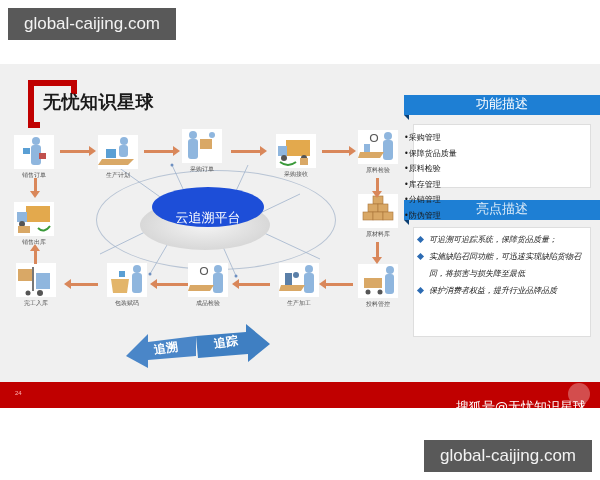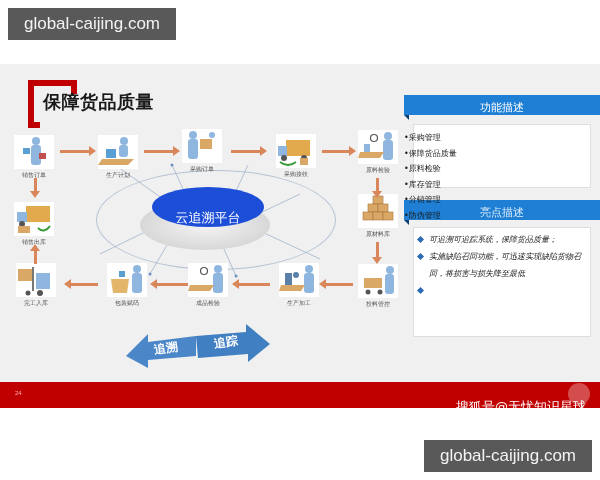--- a/index.html
+++ b/index.html
@@ -30,21 +30,21 @@
 
   .orbit { position:absolute; left:96px; top:106px; width:240px; height:100px; border:1px solid #b8c4d4; border-radius:50%; }
   .platform-shadow { position:absolute; left:140px; top:136px; width:130px; height:50px; border-radius:50%; background:radial-gradient(ellipse at center, #f4f4f4 0%, #d8d8d8 70%, #c8c8c8 100%); }
   .platform { position:absolute; left:152px; top:123px; width:112px; height:40px; border-radius:50%; background:#1d4ed8; color:#fff; font-size:13px; display:flex; align-items:flex-end; justify-content:center; }
 
   .dblarrow { position:absolute; left:126px; top:258px; width:144px; height:50px; }
   .dblarrow .t1, .dblarrow .t2 { position:absolute; color:#fff; font-size:12px; font-weight:bold; }
   .dblarrow .t1 { left:28px; top:18px; transform:rotate(-8deg); }
   .dblarrow .t2 { left:88px; top:12px; transform:rotate(-8deg); }
 
-  .panel-hdr { position:absolute; left:404px; width:196px; height:20px; background:#1e7fd4; color:#fff; font-size:11px; display:flex; align-items:flex-end; justify-content:center; }
+  .panel-hdr { position:absolute; left:404px; width:196px; height:20px; background:#1e7fd4; color:#fff; font-size:13px; display:flex; align-items:flex-start; justify-content:center; }
   .panel-hdr .fold { position:absolute; left:0; bottom:-5px; border-top:5px solid #0b3f73; border-left:5px solid transparent; }
   .func-box { position:absolute; left:413px; top:60px; width:178px; height:64px; background:#fff; border:1px solid #dedede; }
   .func-list { position:absolute; left:404px; top:66px; width:196px; text-align:left; font-size:8px; color:#1a1a1a; line-height:15.6px; }
   .func-list div { white-space:nowrap; }
   .hl-box { position:absolute; left:413px; top:163px; width:178px; height:110px; background:#fff; border:1px solid #dedede; }
   .hl-list { position:absolute; left:417px; top:167px; width:172px; font-size:8px; color:#1a1a1a; line-height:17px; }
   .hl-item { position:relative; padding-left:12px;font-style:italic; }
   .hl-item .bul { position:absolute; left:1px; top:6px; width:5px; height:5px; background:#2c6bb3; transform:rotate(45deg); }
 
   .footer { position:absolute; left:0; top:382px; width:600px; height:26px; background:#c00000; }
@@ -56,21 +56,21 @@
 <body>
 
 <div class="root">
 
   <div class="watermark wm-top">global-caijing.com</div>
 
   <div class="slide">
     <div class="title-bracket">
         <span class="r"></span>
       </div>
-    <div class="title">保障货品质量</div>
+    <div class="title">无忧知识星球</div>
 
     <div class="orbit"></div>
     <svg style="position:absolute;left:0;top:0" width="400" height="340">
       <g stroke="#9fb2cc" stroke-width="0.8" fill="none">
         <line x1="170" y1="140" x2="104" y2="93"></line>
         <line x1="190" y1="140" x2="172" y2="101"></line>
         <line x1="230" y1="140" x2="248" y2="101"></line>
         <line x1="258" y1="150" x2="300" y2="130"></line>
         <line x1="262" y1="168" x2="320" y2="195"></line>
         <line x1="220" y1="176" x2="236" y2="212"></line>
@@ -274,21 +274,21 @@
       <div>•原料检验</div>
       <div>•库存管理</div>
       <div>•分销管理</div>
       <div>•防伪管理</div>
     </div>
 
     <div class="hl-box"></div>
     <div class="hl-list">
       <div class="hl-item"><span class="bul"></span><span>可追溯可追踪系统，保障货品质量；</span></div>
       <div class="hl-item"><span class="bul"></span><span>实施缺陷召回功能，可迅速实现缺陷货物召回，将损害与损失降至最低</span></div>
-      <div class="hl-item"><span class="bul"></span></div>
+      <div class="hl-item"><span class="bul"></span><span>保护消费者权益，提升行业品牌品质</span></div>
     </div>
   </div>
 
   <div class="footer">
     <span class="pg">24</span>
     <span class="dot"></span>
     <span class="src">搜狐号@无忧知识星球</span>
   </div>
 
   <div class="watermark wm-bottom">global-caijing.com</div>

